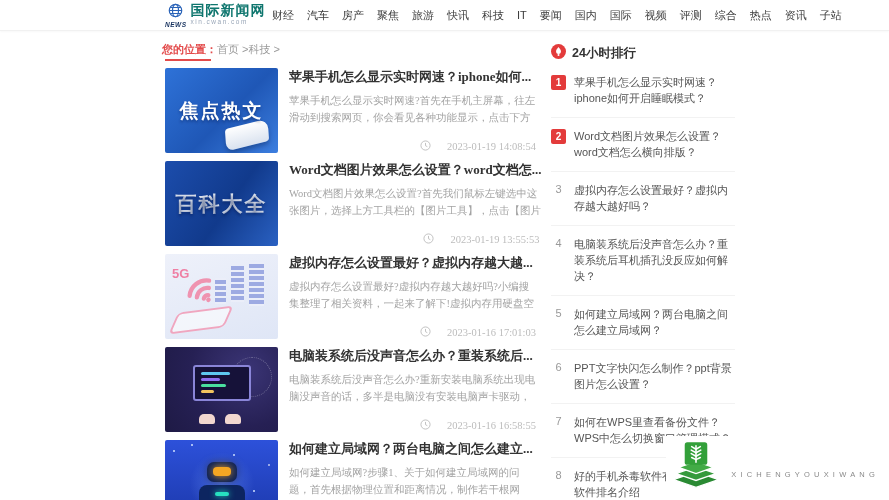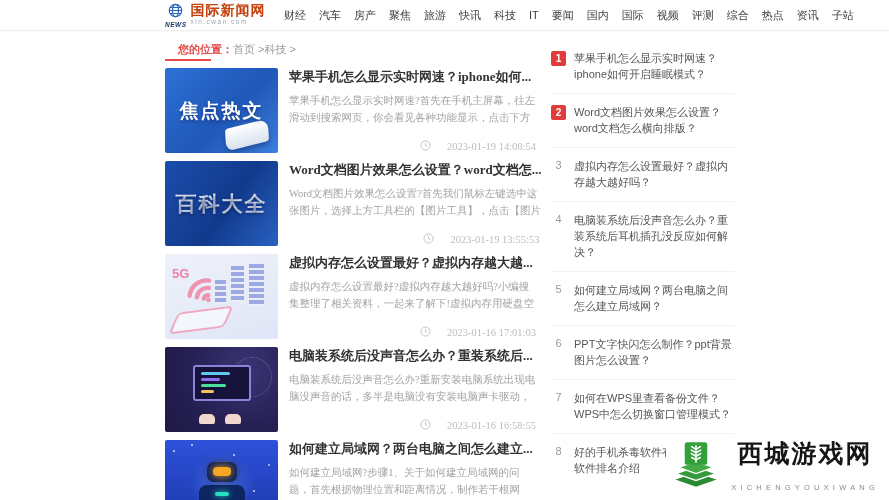--- a/index.html
+++ b/index.html
@@ -7,27 +7,27 @@
     font-family:"Liberation Sans","DejaVu Sans",sans-serif; position:relative; }
 
   
   .header { position:absolute; top:0; left:0; width:889px; height:31px; background:#fff;
     border-bottom:1px solid #f1f1f1; box-shadow:0 1px 2px rgba(0,0,0,.03); z-index:5; }
   .header-inner { position:absolute; left:165px; top:2px; display:flex; align-items:center; }
   .logo { display:flex; align-items:flex-start; cursor:pointer; }
   .globe-wrap { display:flex; flex-direction:column; align-items:center; margin-right:4px; }
   .news-txt { font-size:6.5px; font-weight:bold; font-style:italic; color:#17325e; letter-spacing:.5px; margin-top:-1px; }
   .brand-wrap { display:flex; flex-direction:column; }
-  .brand { font-size:14px; font-weight:bold; color:#c2410c; letter-spacing:1px; line-height:15px; }
+  .brand { font-size:14px; font-weight:bold; color:#0f766e; letter-spacing:1px; line-height:15px; }
   .brand-sub { font-size:6.5px; color:#9aa7b8; letter-spacing:1.5px; }
-  .nav { display:flex; margin-left:12px; align-items:center;justify-content:space-between; }
+  .nav { display:flex; align-items:center;justify-content:space-between; }
   .nav a { display:block; font-size:11px; color:#3c3c3c; text-decoration:none; padding:0 6.5px; line-height:26px; white-space:nowrap; }
 
   
-  .crumbs { position:absolute; left:178px; top:42px; font-size:11px; color:#999; }
+  .crumbs { position:absolute; left:162px; top:42px; font-size:11px; color:#999; }
   .crumbs .loc { color:#e34b4b; font-weight:bold; }
   .crumb-underline { position:absolute; left:165px; top:59px; width:46px; height:2px; background:#e34b4b; }
 
   
   .list { position:absolute; left:165px; top:68px; width:373px; }
   .article { display:flex; height:85px; margin-bottom:8px; cursor:pointer; }
   .thumb { width:113px; height:85px; flex:none; position:relative; overflow:hidden; border-radius:2px; }
   .thumb-label { position:absolute; inset:0; display:flex; align-items:center; justify-content:center;
     color:#fff; font-weight:bold; font-size:19px; letter-spacing:2px; text-shadow:0 2px 3px rgba(0,20,70,.45); z-index:2; }
   .t-focus { background:linear-gradient(135deg,#2e72d8 0%,#1f57b6 55%,#3c7edf 100%); }
@@ -243,20 +243,30 @@
     <div class="art-body">
       <div class="art-title">如何建立局域网？两台电脑之间怎么建立...</div>
       <div class="art-sum">如何建立局域网?步骤1、关于如何建立局域网的问题，首先根据物理位置和距离情况，制作若干根网线，并且通过测试确保网线的连通性。...</div>
 
     </div>
   </div>
 
 </div>
 
 <div class="side">
+  <div class="side-head">
+    <span>
+      <svg width="15" height="15" viewBox="0 0 16 16">
+          <circle cx="8" cy="8" r="8" fill="#e33b3b"></circle>
+        <path d="M8 3.2c.9 1.6 2.6 2.7 2.6 4.6A2.7 2.7 0 0 1 8 10.6 2.7 2.7 0 0 1 5.4 7.8C5.4 5.9 7.1 4.8 8 3.2z" fill="#fff"></path>
+        <circle cx="8" cy="11.8" r="1.1" fill="#fff"></circle>
+        </svg>
+    </span>
+    <span>24小时排行</span>
+  </div>
 
   <div class="rank-item">
     <span class="rank-badge">1</span>
     <span class="rank-txt">苹果手机怎么显示实时网速？iphone如何开启睡眠模式？</span>
   </div>
   <div class="rank-item">
     <span class="rank-badge">2</span>
     <span class="rank-txt">Word文档图片效果怎么设置？word文档怎么横向排版？</span>
   </div>
   <div class="rank-item">
@@ -296,16 +306,15 @@
       <g stroke="#fff" stroke-width="1.8" stroke-linecap="round" fill="none">
         <path d="M30 9 V 28"></path>
         <path d="M30 13 L25 10 M30 13 L35 10"></path>
         <path d="M30 17 L24.5 14 M30 17 L35.5 14"></path>
         <path d="M30 21 L24.5 18 M30 21 L35.5 18"></path>
         <path d="M30 25 L25 22.5 M30 25 L35 22.5"></path>
       </g>
     </svg>
   </span>
   <div class="wm-txt">
-    <span class="wm-title">西城游戏网</span>
     <span class="wm-sub">XICHENGYOUXIWANG</span>
   </div>
 </div>
 
 </body></html>

